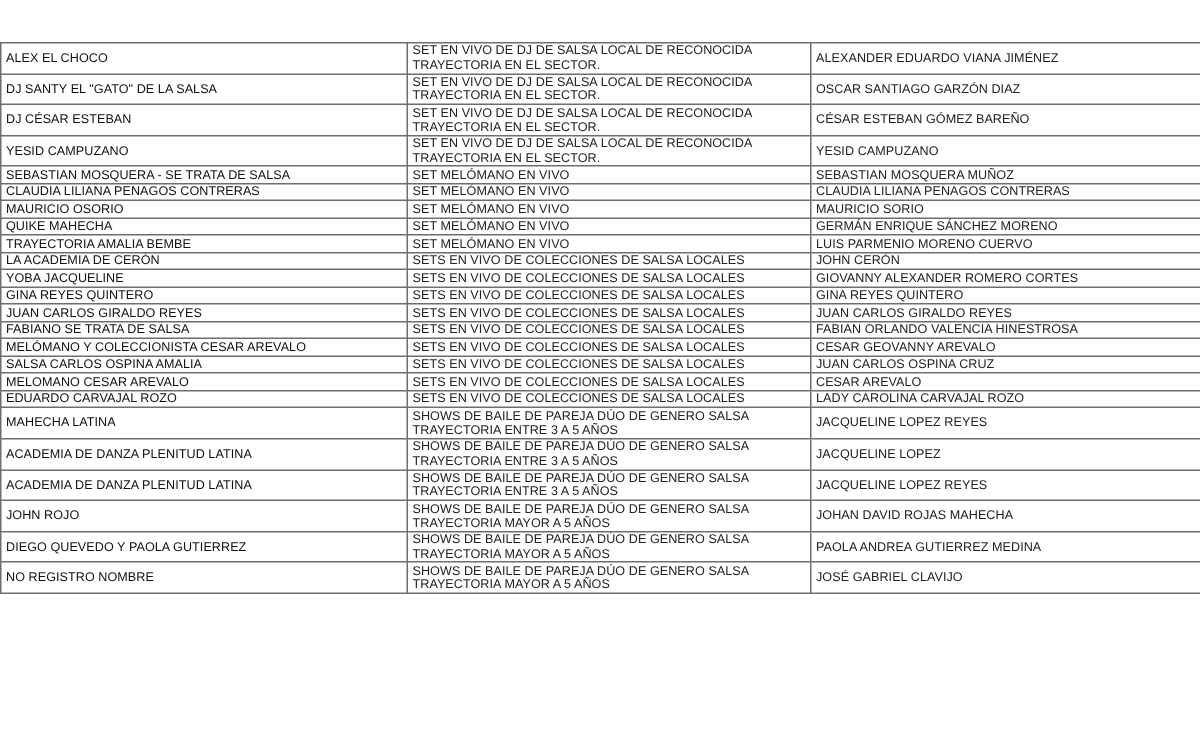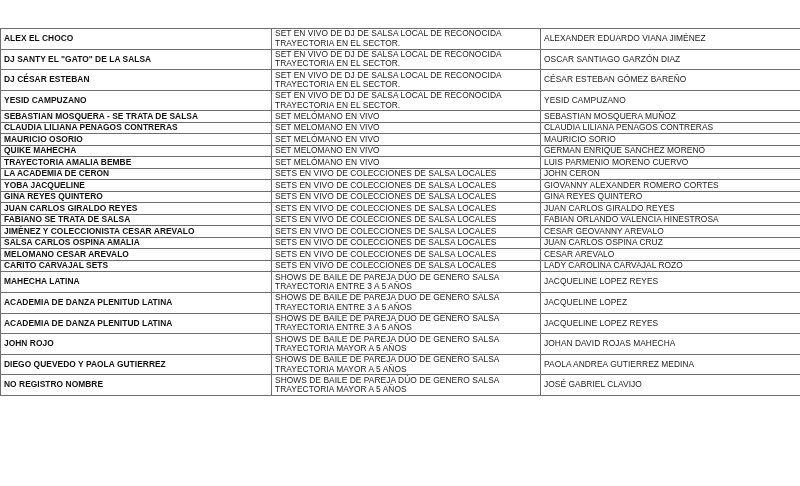--- a/index.html
+++ b/index.html
@@ -34,21 +34,21 @@
       padding: 0 0 0 3px;
       font-size: 8.4px;
       line-height: 9.4px;
       vertical-align: middle;
       white-space: nowrap;
       overflow: hidden;
       letter-spacing: 0.05px;
     }
     tr.single td { height: 10.5px; }
     tr.double td { height: 19.6px; }
-    td.name { font-weight: bold; color: #111111; }
+    td.name { font-weight: normal; color: #111111; }
     td.desc { color: #222222; }
     td.desc span { display: block; }
     td.rep { color: #222222; }
     td:last-child { border-right: none; }
   </style>
 </head>
 <body>
 
 <div class="sheet">
   <table>
@@ -134,36 +134,36 @@
         <td class="name">JUAN CARLOS GIRALDO REYES</td>
         <td class="desc">SETS EN VIVO DE COLECCIONES DE SALSA LOCALES</td>
         <td class="rep">JUAN CARLOS GIRALDO REYES</td>
       </tr>
       <tr class="single">
         <td class="name">FABIANO SE TRATA DE SALSA</td>
         <td class="desc">SETS EN VIVO DE COLECCIONES DE SALSA LOCALES</td>
         <td class="rep">FABIAN ORLANDO VALENCIA HINESTROSA</td>
       </tr>
       <tr class="single">
-        <td class="name">JIMÉNEZ Y COLECCIONISTA CESAR AREVALO</td>
+        <td class="name">MELÓMANO Y COLECCIONISTA CESAR AREVALO</td>
         <td class="desc">SETS EN VIVO DE COLECCIONES DE SALSA LOCALES</td>
         <td class="rep">CESAR GEOVANNY AREVALO</td>
       </tr>
       <tr class="single">
         <td class="name">SALSA CARLOS OSPINA AMALIA</td>
         <td class="desc">SETS EN VIVO DE COLECCIONES DE SALSA LOCALES</td>
         <td class="rep">JUAN CARLOS OSPINA CRUZ</td>
       </tr>
       <tr class="single">
         <td class="name">MELOMANO CESAR AREVALO</td>
         <td class="desc">SETS EN VIVO DE COLECCIONES DE SALSA LOCALES</td>
         <td class="rep">CESAR AREVALO</td>
       </tr>
       <tr class="single">
-        <td class="name">CARITO CARVAJAL SETS</td>
+        <td class="name">EDUARDO CARVAJAL ROZO</td>
         <td class="desc">SETS EN VIVO DE COLECCIONES DE SALSA LOCALES</td>
         <td class="rep">LADY CAROLINA CARVAJAL ROZO</td>
       </tr>
       <tr class="double">
         <td class="name">MAHECHA LATINA</td>
         <td class="desc">
             <span>SHOWS DE BAILE DE PAREJA DÚO DE GENERO SALSA</span>
             <span>TRAYECTORIA ENTRE 3 A 5 AÑOS</span>
           </td>
         <td class="rep">JACQUELINE LOPEZ REYES</td>

